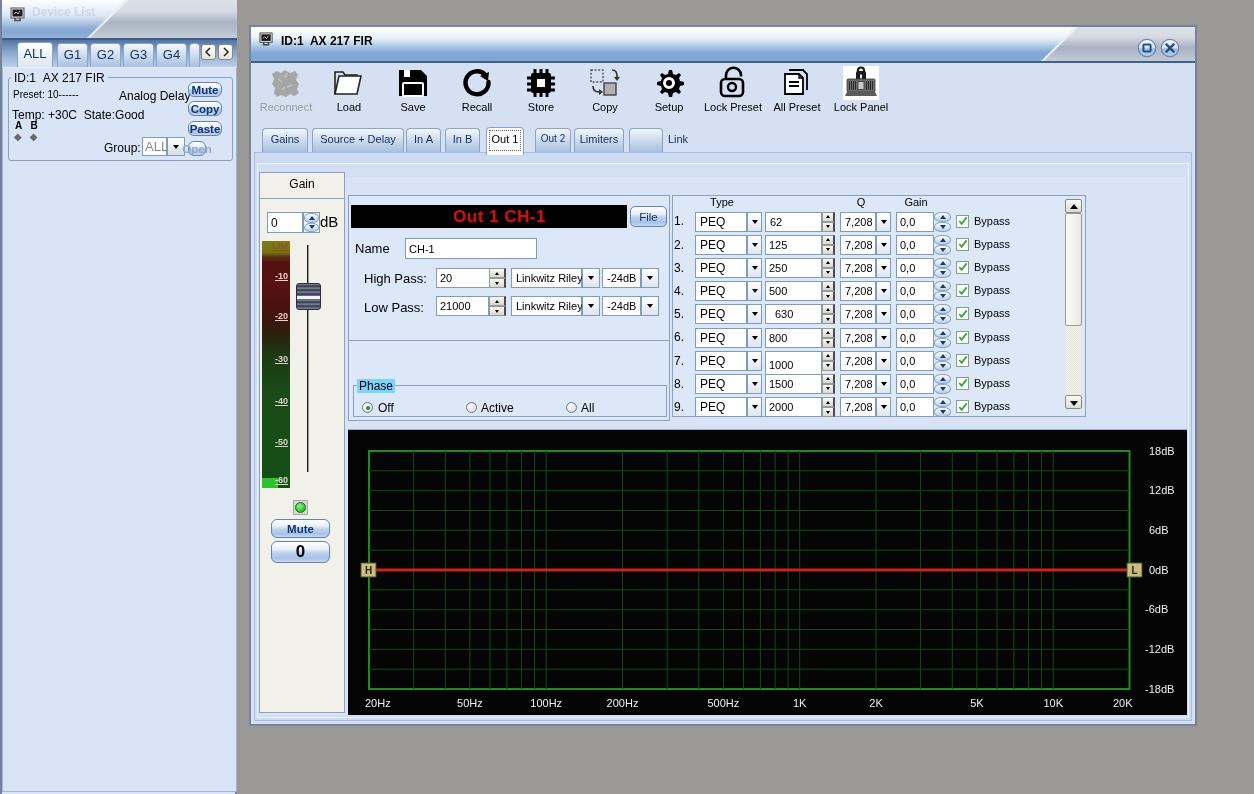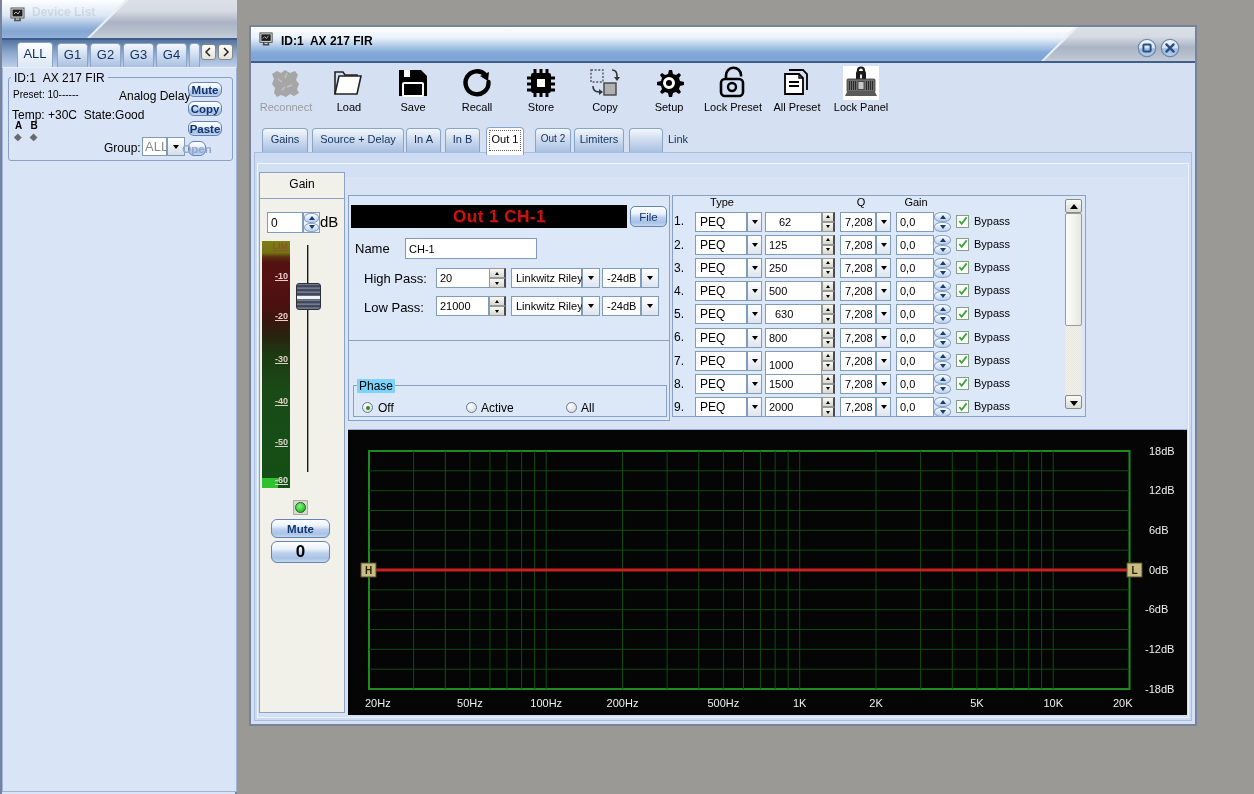--- a/index.html
+++ b/index.html
@@ -316,21 +316,21 @@
 <div class="abs" style="left:886px;top:196px;width:60px;text-align:center;font-size:11px;">Gain</div>
 
   <div class="rownum" style="top:214px;">1.</div>
   <div class="tb" style="left:695px;top:211.5px;width:52px;height:20px;">
     <span style="padding-left:4px;font-size:12px;">PEQ</span>
   </div>
   <div class="dda" style="left:747px;top:211.5px;height:20px;">
     <span class="tri"></span>
   </div>
   <div class="tb" style="left:765px;top:211.5px;width:57px;height:20px;">
-    <span style="padding-left:13px;">62</span>
+    <span style="padding-left:4px;">62</span>
   </div>
   <div class="ud" style="left:822px;top:211.5px;">
     <div class="udb">
       <span class="tu"></span>
     </div>
     <div class="udb">
       <span class="td"></span>
     </div>
   </div>
   <div class="tb" style="left:840px;top:211.5px;width:36px;height:20px;">

